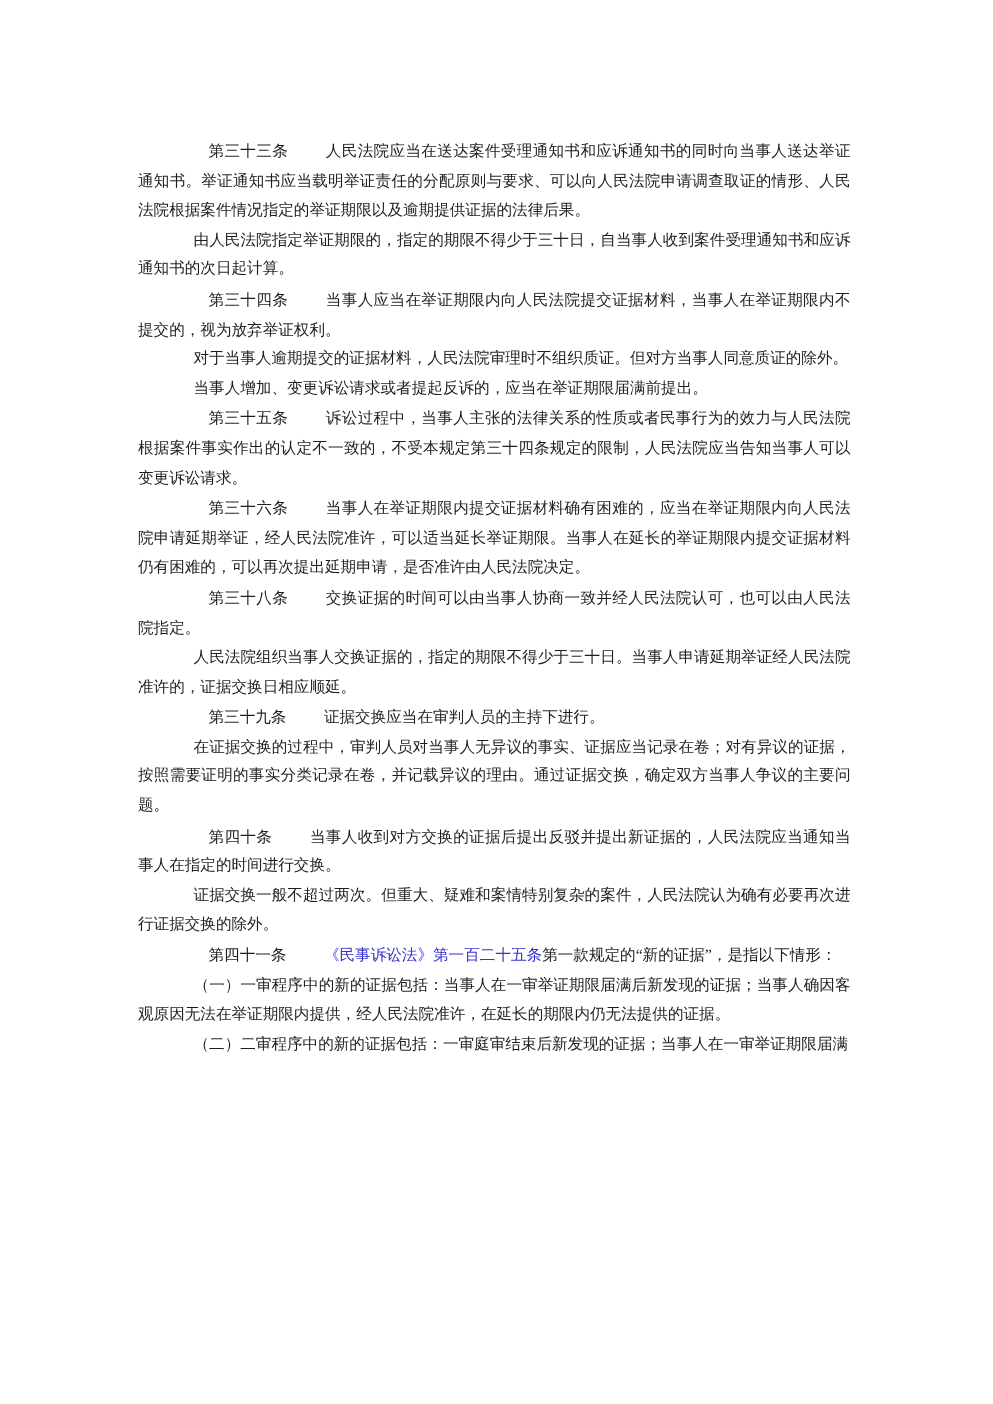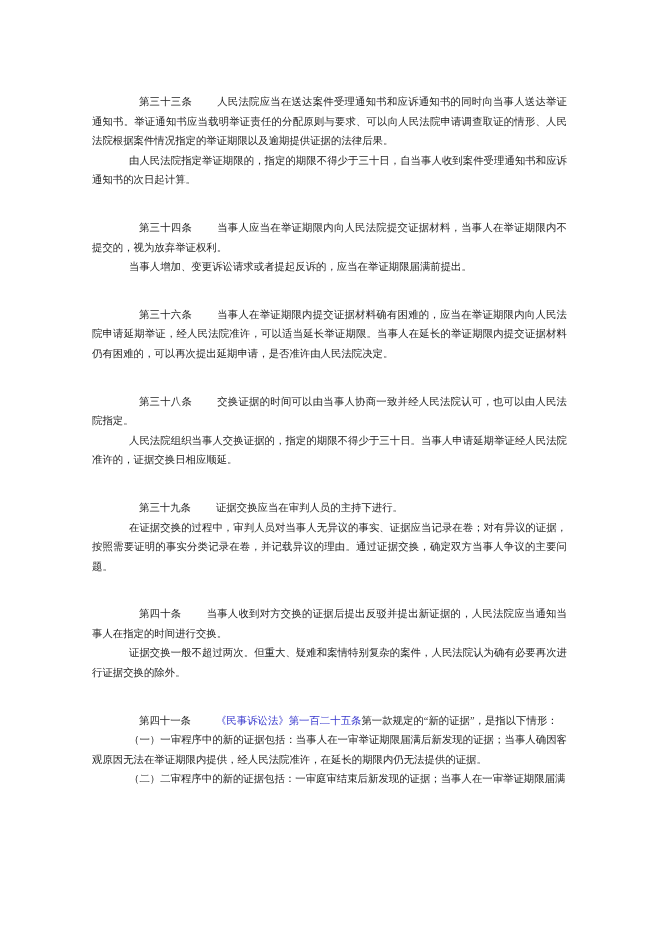--- a/index.html
+++ b/index.html
@@ -20,21 +20,21 @@
     padding: 92px 95px 0 92px;
     font-family: "Liberation Serif", "DejaVu Serif", serif;
     font-size: 10.4px;
     line-height: 19.6px;
     color: #1e1e1e;
   }
   .doc {
     width: 475px;
   }
   .article {
-    margin-top: 28px;
+    margin-top: 1px;
   }
   .article:first-child {
     margin-top: 0;
   }
   .article p {
     margin: 0;
     text-align: justify;
     word-break: break-all;
   }
   p.heading {
@@ -57,23 +57,25 @@
 <body>
 
 <div class="page">
   <div class="doc" id="doc">
       <div class="article">
         <p class="heading"><span>第三十三条</span><span class="art-gap"></span><span>人民法院应当在送达案件受理通知书和应诉通知书的同时向当事人送达举证通知书。举证通知书应当载明举证责任的分配原则与要求、可以向人民法院申请调查取证的情形、人民法院根据案件情况指定的举证期限以及逾期提供证据的法律后果。</span></p>
         <p class="bodyp">由人民法院指定举证期限的，指定的期限不得少于三十日，自当事人收到案件受理通知书和应诉通知书的次日起计算。</p>
       </div>
       <div class="article">
         <p class="heading"><span>第三十四条</span><span class="art-gap"></span><span>当事人应当在举证期限内向人民法院提交证据材料，当事人在举证期限内不提交的，视为放弃举证权利。</span></p>
+        <p class="bodyp">对于当事人逾期提交的证据材料，人民法院审理时不组织质证。但对方当事人同意质证的除外。</p>
         <p class="bodyp">当事人增加、变更诉讼请求或者提起反诉的，应当在举证期限届满前提出。</p>
       </div>
       <div class="article">
+        <p class="heading"><span>第三十五条</span><span class="art-gap"></span><span>诉讼过程中，当事人主张的法律关系的性质或者民事行为的效力与人民法院根据案件事实作出的认定不一致的，不受本规定第三十四条规定的限制，人民法院应当告知当事人可以变更诉讼请求。</span></p>
       </div>
       <div class="article">
         <p class="heading"><span>第三十六条</span><span class="art-gap"></span><span>当事人在举证期限内提交证据材料确有困难的，应当在举证期限内向人民法院申请延期举证，经人民法院准许，可以适当延长举证期限。当事人在延长的举证期限内提交证据材料仍有困难的，可以再次提出延期申请，是否准许由人民法院决定。</span></p>
       </div>
       <div class="article">
         <p class="heading"><span>第三十八条</span><span class="art-gap"></span><span>交换证据的时间可以由当事人协商一致并经人民法院认可，也可以由人民法院指定。</span></p>
         <p class="bodyp">人民法院组织当事人交换证据的，指定的期限不得少于三十日。当事人申请延期举证经人民法院准许的，证据交换日相应顺延。</p>
       </div>
       <div class="article">
         <p class="heading"><span>第三十九条</span><span class="art-gap"></span><span>证据交换应当在审判人员的主持下进行。</span></p>

